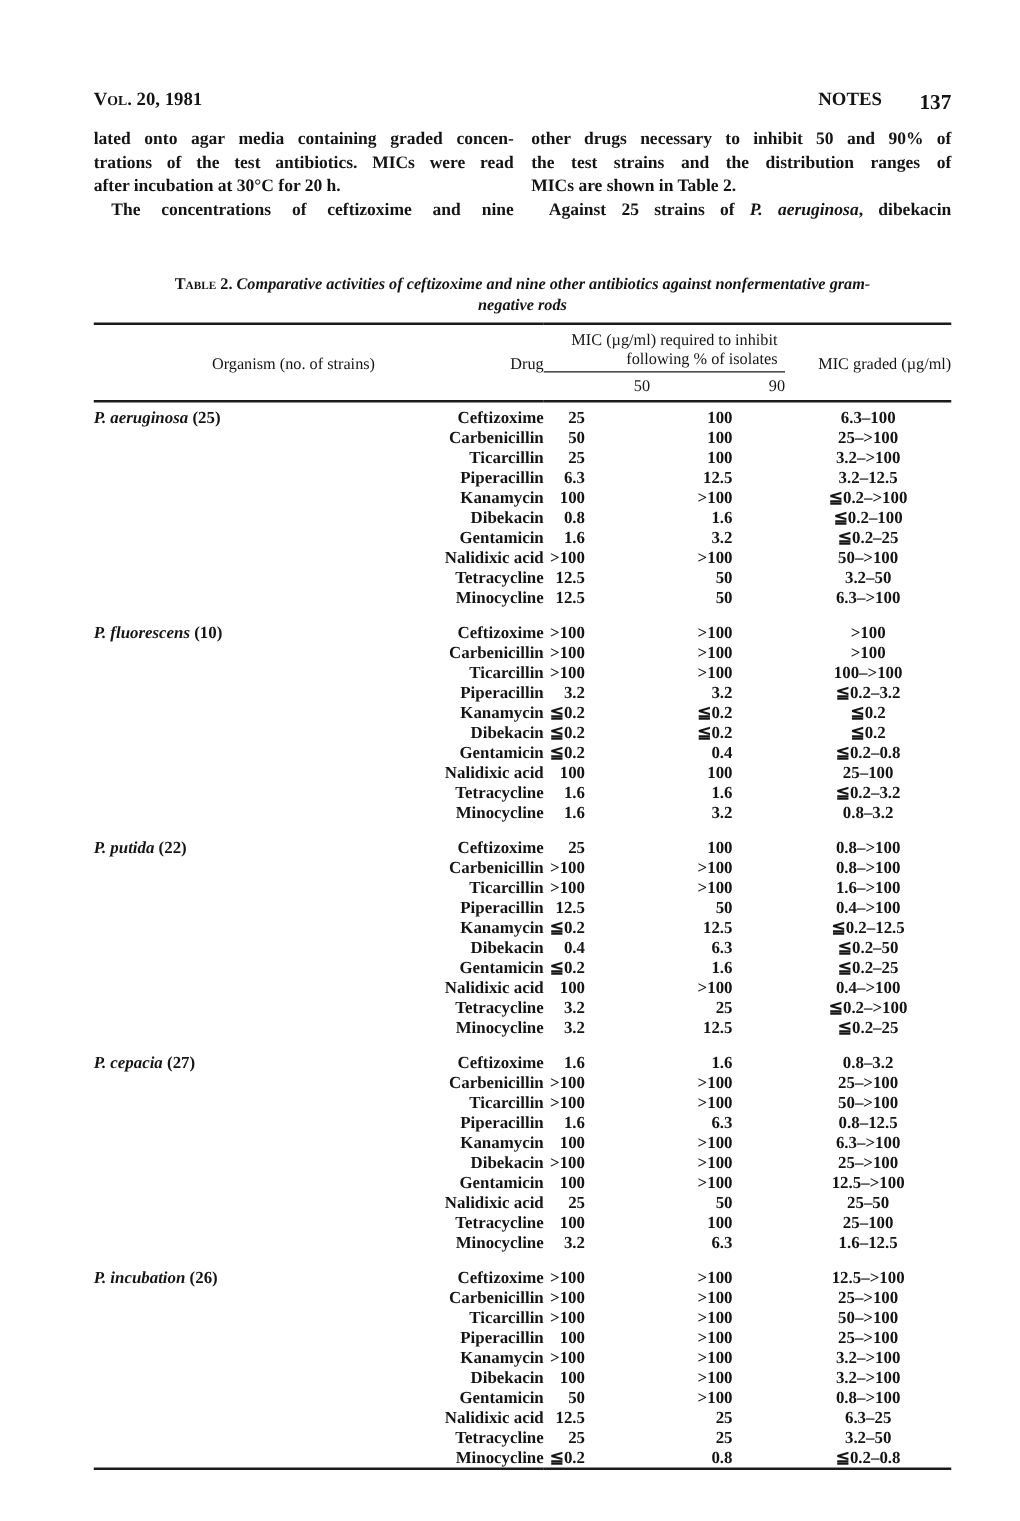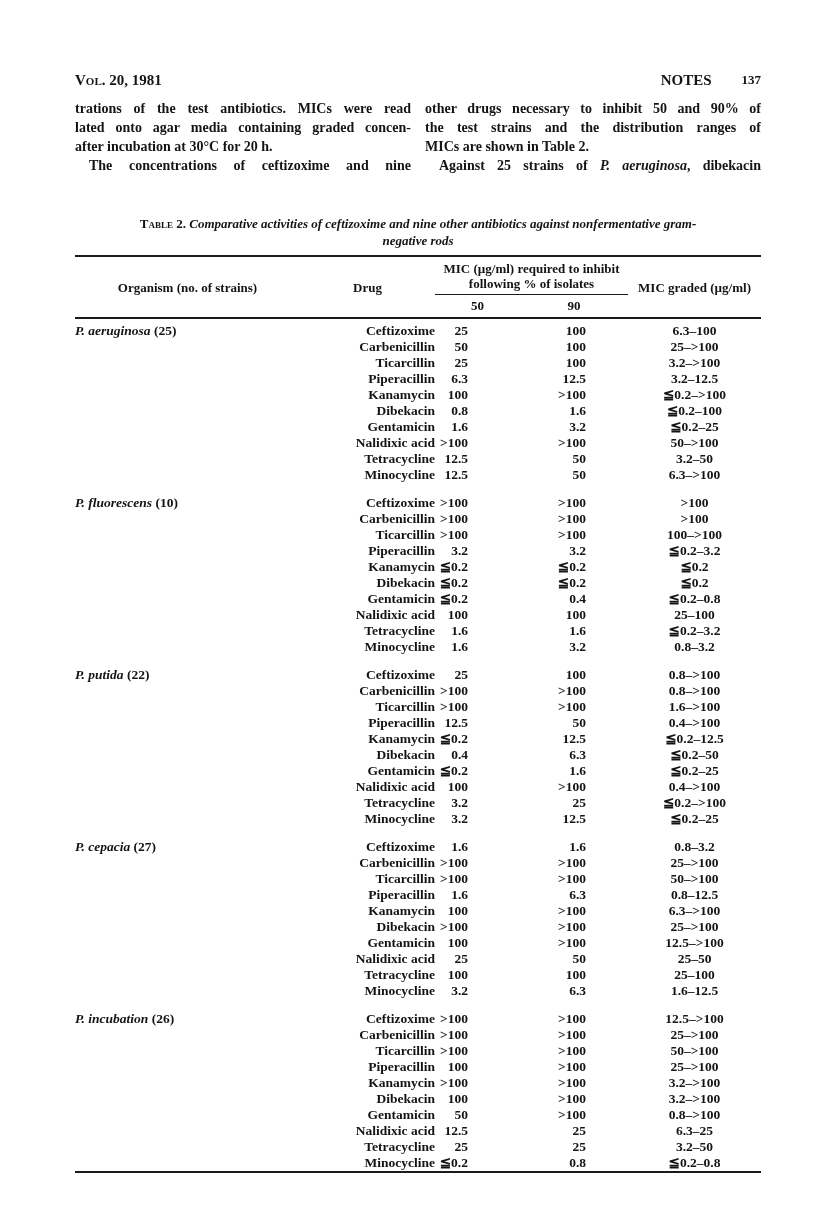--- a/index.html
+++ b/index.html
@@ -12,41 +12,41 @@
   }
   .page { padding:72px 55px 0 75px; }
 
   
   .page-header {
     display:flex; justify-content:space-between; align-items:baseline;
     font-size:15px; margin-bottom:10px;
   }
   .smallcaps { font-variant:small-caps; }
   .header-right { display:flex; align-items:flex-start; gap:30px; }
-  .page-number { font-size:13px; }
+  .page-number { font-size:17px; }
 
   
   .columns { display:flex; gap:14px; margin-bottom:20px; }
   .col { width:336px; font-size:14px; line-height:19px; }
   .bodyline { text-align:left; }
   .bodyline.just { text-align:justify; text-align-last:justify; }
   .bodyline.indent { text-indent:14px; }
   .ital { font-style:italic;margin-top:48px; }
 
   
   .caption { text-align:center; font-size:13px; line-height:17px; margin-bottom:6px;margin-top:40px; }
   .caption .cap-text { font-style:italic; }
 
   
   table.mic-table {
     table-layout:fixed; border-collapse:collapse; width:686px;
     border-top:2px solid #1a1a1a; border-bottom:2px solid #1a1a1a;
   }
   thead { border-bottom:2px solid #1a1a1a; }
-  thead th { font-size:13px; font-weight:700; line-height:15px; vertical-align:middle; padding:3px 0 2px; text-align:center; }
+  thead th { font-size:13px; font-weight:400; line-height:15px; vertical-align:middle; padding:3px 0 2px; text-align:right; }
   th.mic-span { border-bottom:1px solid #1a1a1a; padding:4px 6px 3px; }
   th.pct { padding:3px 0 4px; }
   td { font-size:13.5px; line-height:16px; vertical-align:top; padding:0; }
   tbody tr:first-child td { padding-top:4px; }
   td.c-org   { text-align:left; }
   td.c-drug  { padding-left:5px; text-align:right; }
   td.c-n50   { text-align:right; padding-right:52px; }
   td.c-n90   { text-align:right; padding-right:42px; }
   td.c-range { text-align:center; }
   tr.spacer td { height:12px; padding:0; }
@@ -59,22 +59,22 @@
   <div class="page-header">
     <span class="smallcaps">Vol. 20, 1981</span>
     <span class="header-right">
       <span>NOTES</span>
       <span class="page-number">137</span>
     </span>
   </div>
 
   <div class="columns">
     <div class="col" id="col-left">
+        <div class="bodyline just"><span>lated onto agar media containing graded concen-</span></div>
         <div class="bodyline just"><span>trations of the test antibiotics. MICs were read</span></div>
-        <div class="bodyline just"><span>lated onto agar media containing graded concen-</span></div>
         <div class="bodyline"><span>after incubation at 30°C for 20 h.</span></div>
         <div class="bodyline just indent"><span>The concentrations of ceftizoxime and nine</span></div>
       </div>
     <div class="col" id="col-right">
         <div class="bodyline just"><span>other drugs necessary to inhibit 50 and 90% of</span></div>
         <div class="bodyline just"><span>the test strains and the distribution ranges of</span></div>
         <div class="bodyline"><span>MICs are shown in Table 2.</span></div>
         <div class="bodyline just indent"><span>Against 25 strains of </span><span class="ital">P. aeruginosa</span><span>, dibekacin</span></div>
       </div>
   </div>

